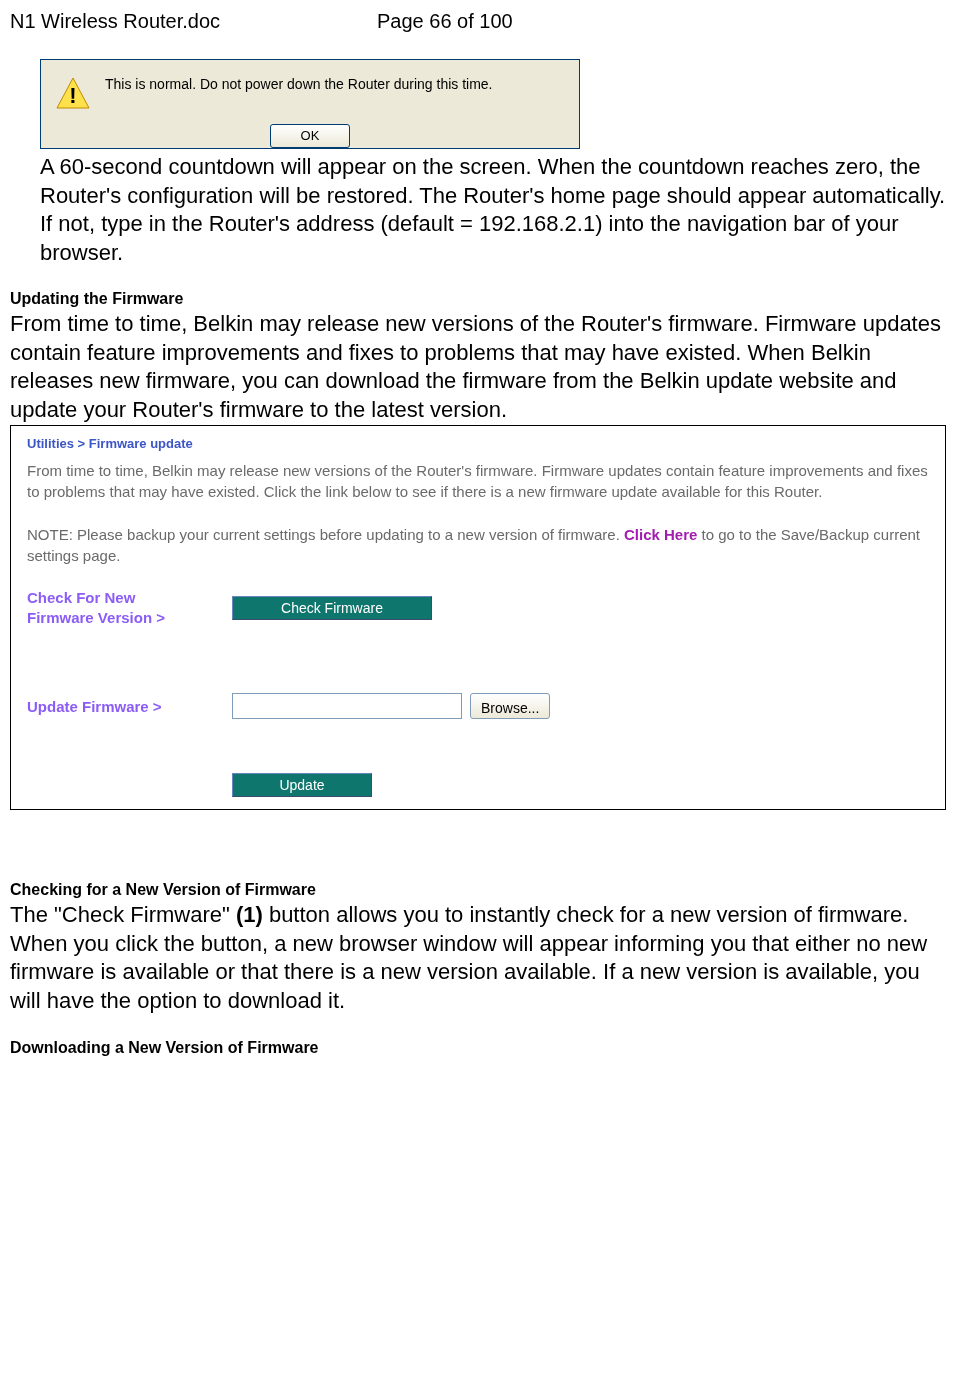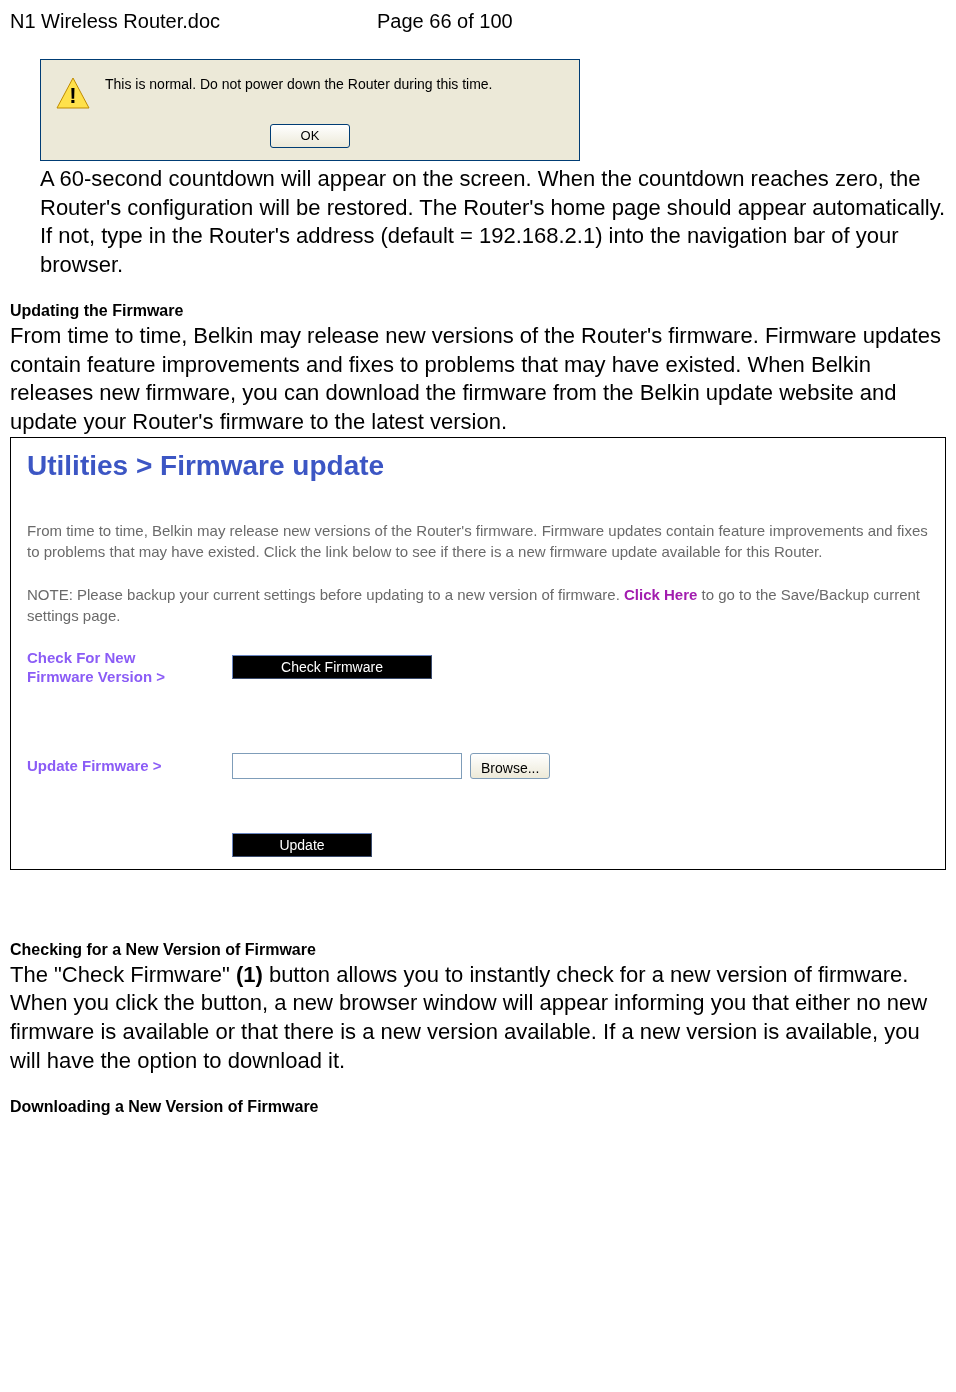--- a/index.html
+++ b/index.html
@@ -59,21 +59,21 @@
       padding: 14px 14px 8px 14px;
       gap: 14px;
     }
     .warn-icon {
       width: 36px; height: 36px;
       flex-shrink: 0;
       margin-top: 2px;
     }
     .dialog-msg { font-size: 14px; line-height: 1.45; }
     .dialog-msg p { margin-bottom: 10px; }
-    .dialog-btns { text-align: center; padding: 4px 0 12px 0; }
+    .dialog-btns { text-align: center; padding: 4px 0 0 0; }
     .ok-btn {
       width: 80px; height: 24px;
       background: linear-gradient(to bottom, #fff, #ECE9D8);
       border: 1px solid #003C74;
       border-radius: 3px;
       font-size: 13px;
       line-height: 20px;
     }
     .para { margin-bottom: 22px; }
     .bold { font-weight: bold; }
@@ -84,34 +84,34 @@
       font-family: Verdana, Tahoma, Arial, sans-serif;
       font-size: 15px;
       color: #6a6a6a;
       background: #fff;
       margin-top: 0;
       margin-bottom: 70px;
     }
     .panel-title {
       color: #3C56C4;
       font-weight: bold;
-      font-size: 28px;
-      margin-bottom: 36px;
+      font-size: 13px;
+      margin-bottom: 8px;
     }
     .panel-para { margin-bottom: 22px; line-height: 1.4; }
     .panel-para .link { color: #a21caf; font-weight: bold; }
     .navy-label { color: #8b5cf6; font-weight: bold; }
     .row {
       display: flex;
       align-items: center;
       margin-bottom: 10px;
     }
     .row .lbl { width: 205px; line-height: 1.3;}
     .navy-btn {
-      background: #000000;
+      background: #0f766e;
       color: #fff;
       border: 1px outset #6985C0;
       font-size: 14px;
       padding: 3px 0;
       text-align: center;
     }
     .navy-btn.check { width: 200px; }
     .navy-btn.update { width: 140px; }
     .file-input {
       width: 230px; height: 26px;

